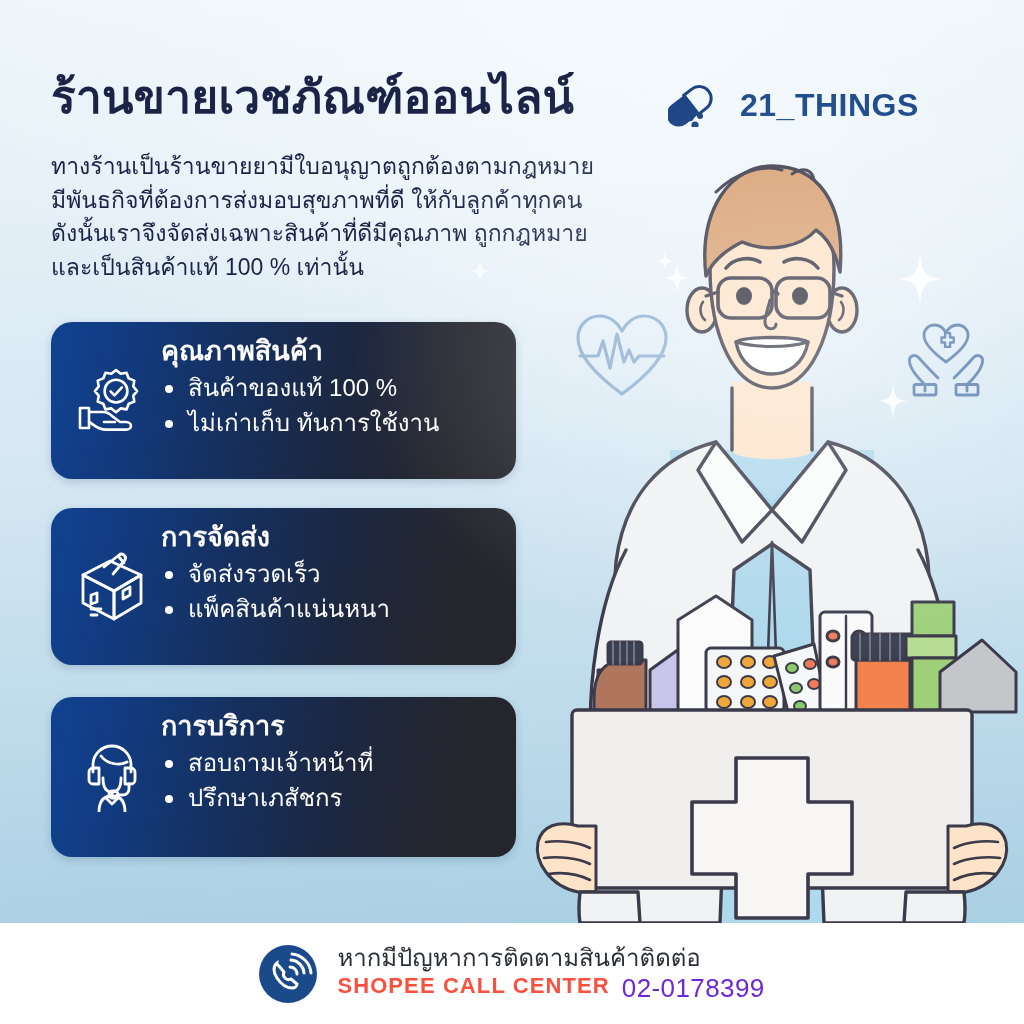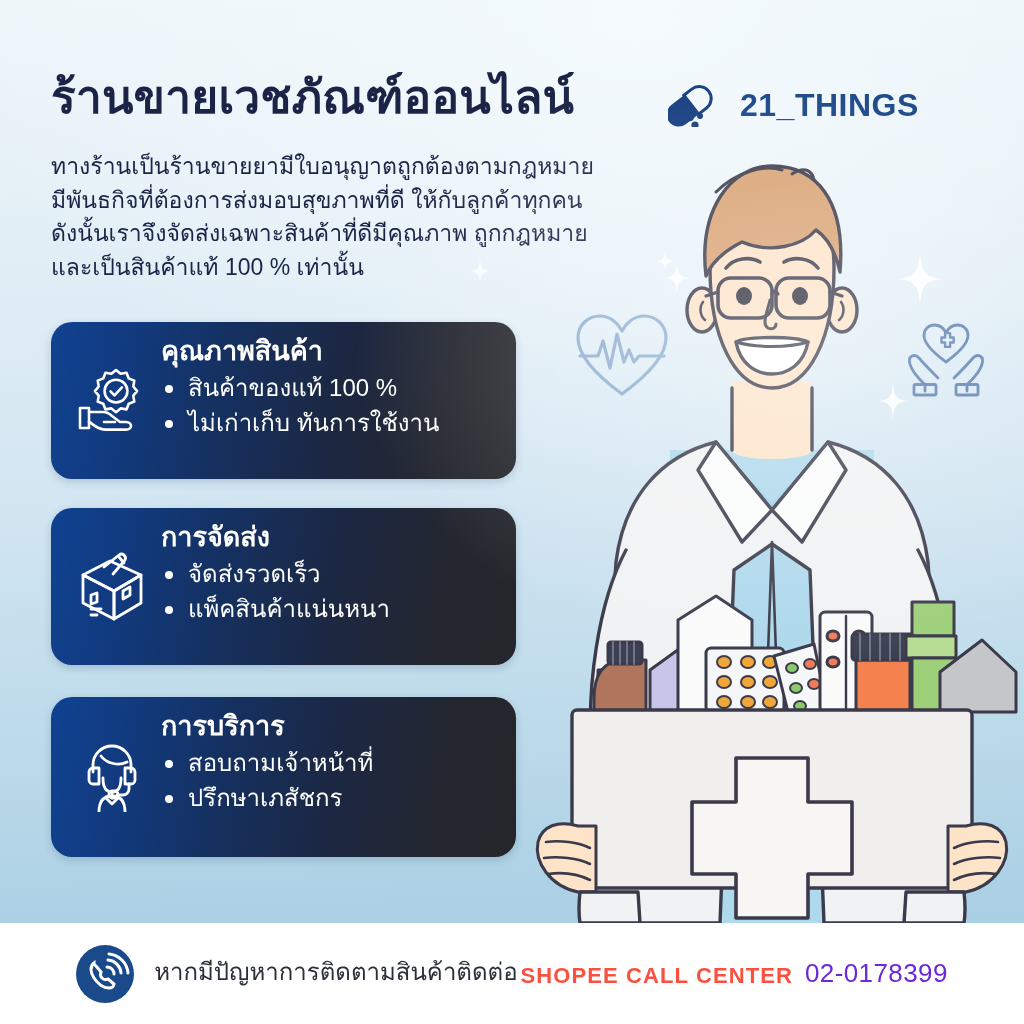--- a/index.html
+++ b/index.html
@@ -66,23 +66,23 @@
   .deco{position:absolute;pointer-events:none;}
   .doctor{position:absolute;left:520px;top:150px;width:504px;height:773px;}
   .sparkle{position:absolute;}
 
   
   .footer{
     position:absolute;left:0;top:923px;width:1024px;height:101px;background:#ffffff;
     display:flex;align-items:center;justify-content:center;gap:20px;
   }
   .footer-phone{width:58px;height:58px;flex:0 0 auto;}
-  .footer-lines{display:flex;flex-direction:row;justify-content:center;gap:3px;}
+  .footer-lines{display:flex;flex-direction:column;justify-content:center;gap:3px;}
   .foot-top{font-size:24px;color:#2b2f38;font-weight:500;line-height:1.1;}
-  .foot-bot{display:flex;align-items:flex-end;gap:12px;line-height:1.1;}
+  .foot-bot{display:flex;align-items:flex-start;gap:12px;line-height:1.1;}
   .foot-cc{font-size:22px;font-weight:bold;color:#f9503f;letter-spacing:1.1px;}
   .foot-num{font-size:26px;font-weight:500;color:#6d28d9;letter-spacing:.4px;}
 </style>
 </head>
 <body>
 
 <div id="poster">
 
   <div class="panel">
 

